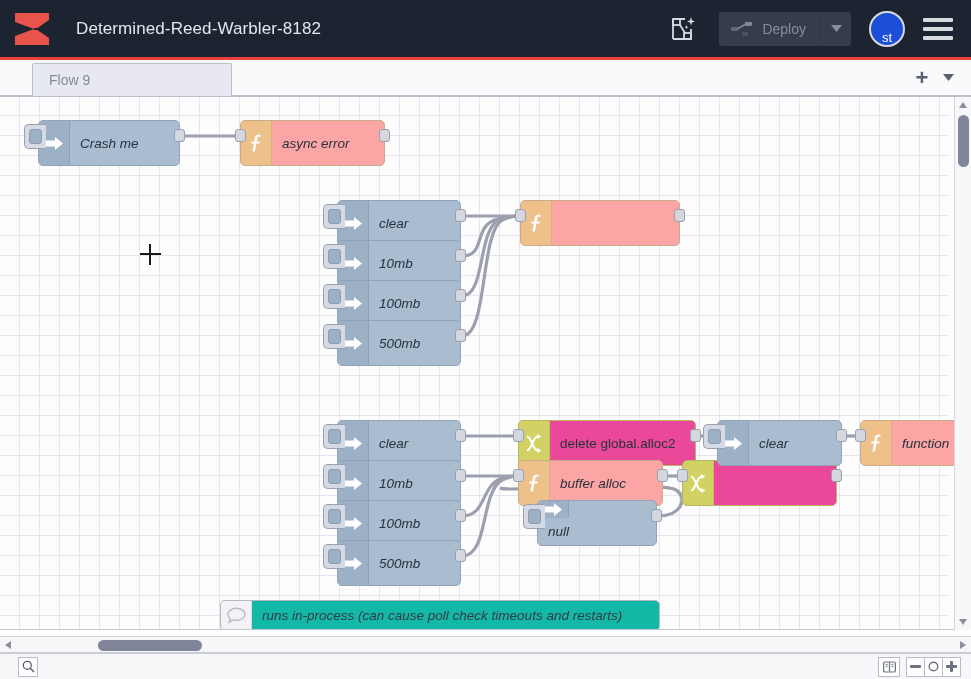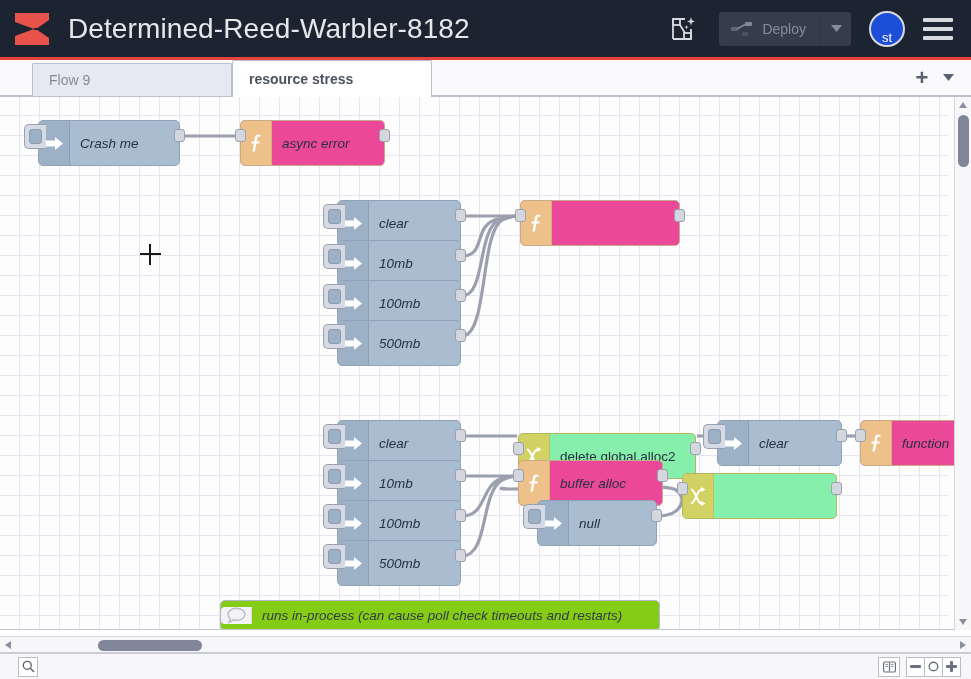--- a/index.html
+++ b/index.html
@@ -16,22 +16,22 @@
     position: absolute; top: 0; left: 0;
     width: 971px; height: 60px;
     background: #1c2431;
     display: flex; align-items: center;
     border-bottom: 3px solid #e8413b;
   }
   #logo-wrap { margin-left: 14px; width: 36px; height: 36px; display:flex; align-items:center; }
   #logo { width: 36px; height: 34px; }
   #app-title {
     color: #e5e7ea;
-    font-size: 28px;
-    margin-left: 18px;
+    font-size: 17px;
+    margin-left: 26px;
     letter-spacing: 0.1px;
     white-space: nowrap;
   }
   #header-right {
     margin-left: auto;
     display: flex; align-items: center;
     padding-right: 14px;
     gap: 0px;
   }
   #ai-btn {
@@ -193,30 +193,29 @@
     display:flex; align-items:center; justify-content:center;
     cursor: pointer;
     z-index: 4;
   }
   .inject-btn i {
     display:block; width: 13px; height: 15px;
     background: #9cb0c6; border:1px solid #8e9bad; border-radius: 3px;
   }
 
   
-  .n-function { background: #ec4899; border-color: #c9ab86; }
+  .n-function { background: #fca5a5; border-color: #c9ab86; }
   .n-function .icon-box { background: #eec08a; }
   
-  .n-change { background: #86efac; border-color: #b6b65f; margin-top: 13px; }
+  .n-change { background: #ec4899; border-color: #b6b65f; }
   .n-change .icon-box { background: #d2d264; }
   
   .n-comment {
-    background: #84cc16; border-color: #b4b8c4;
+    background: #14b8a6; border-color: #b4b8c4;
     height: 31px;
-    align-items: center;
   }
   .n-comment .icon-box { background: #f3f3f6; }
   .n-comment .lbl { font-style: italic; color: #333a47; }
 
   
   .port {
     position: absolute;
     width: 11px; height: 13px;
     background: #d4d7de;
     border: 1px solid #9aa0ae;
@@ -365,23 +364,20 @@
       <span></span>
     </div>
   </div>
 </div>
 
 <div id="tabbar">
   <div id="tab-left-gap"></div>
   <div class="tab inactive">
     <span>Flow 9</span>
   </div>
-  <div class="tab active">
-    <span>resource stress</span>
-  </div>
   <div id="tab-filler"></div>
   <div id="tab-add">+</div>
   <div id="tab-menu">
     <svg width="11" height="7" viewBox="0 0 11 7">
       <path d="M0 0 L5.5 7 L11 0 Z" fill="#5a6170"></path>
     </svg>
   </div>
 </div>
 
 <div id="canvas-outer">
@@ -571,21 +567,21 @@
           <svg width="19" height="19" viewBox="0 0 19 19">
             <path d="M2 2.5 C6.5 2.5 7.8 16.5 12.5 16.5" fill="none" stroke="#ffffff" stroke-width="2.1"></path>
             <path d="M2 16.5 C6.5 16.5 7.8 2.5 12.5 2.5" fill="none" stroke="#ffffff" stroke-width="2.1"></path>
             <path d="M12 0 L16.5 2.5 L12 5 Z" fill="#ffffff"></path>
             <path d="M12 14 L16.5 16.5 L12 19 Z" fill="#ffffff"></path>
           </svg>
         </div>
         <div class="port in"></div>
         <div class="port out"></div>
       </div>
-      <div class="node n-inject italic" style="left: 537px; top: 403px; width: 120px;">
+      <div class="node n-inject italic" style="left: 537px; top: 403px; width: 120px; flex-direction: column;">
         <div class="inject-btn">
           <i></i>
         </div>
         <div class="icon-box">
           <svg width="19" height="17" viewBox="0 0 19 17">
             <path d="M1 5.5 H10 V2 L18 8.5 L10 15 V11.5 H1 Z" fill="#ffffff"></path>
           </svg>
         </div>
         <div class="lbl">null</div>
         <div class="port out"></div>

